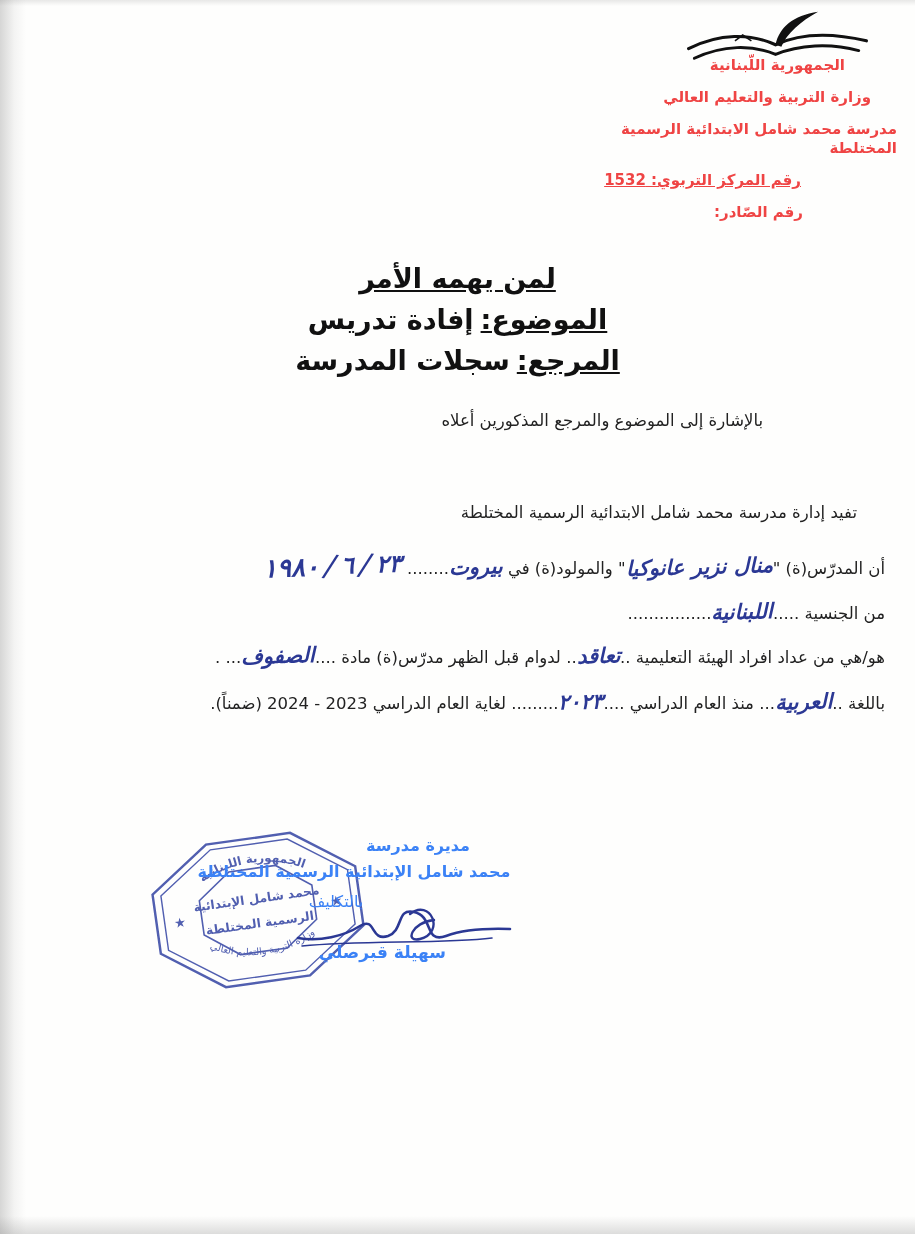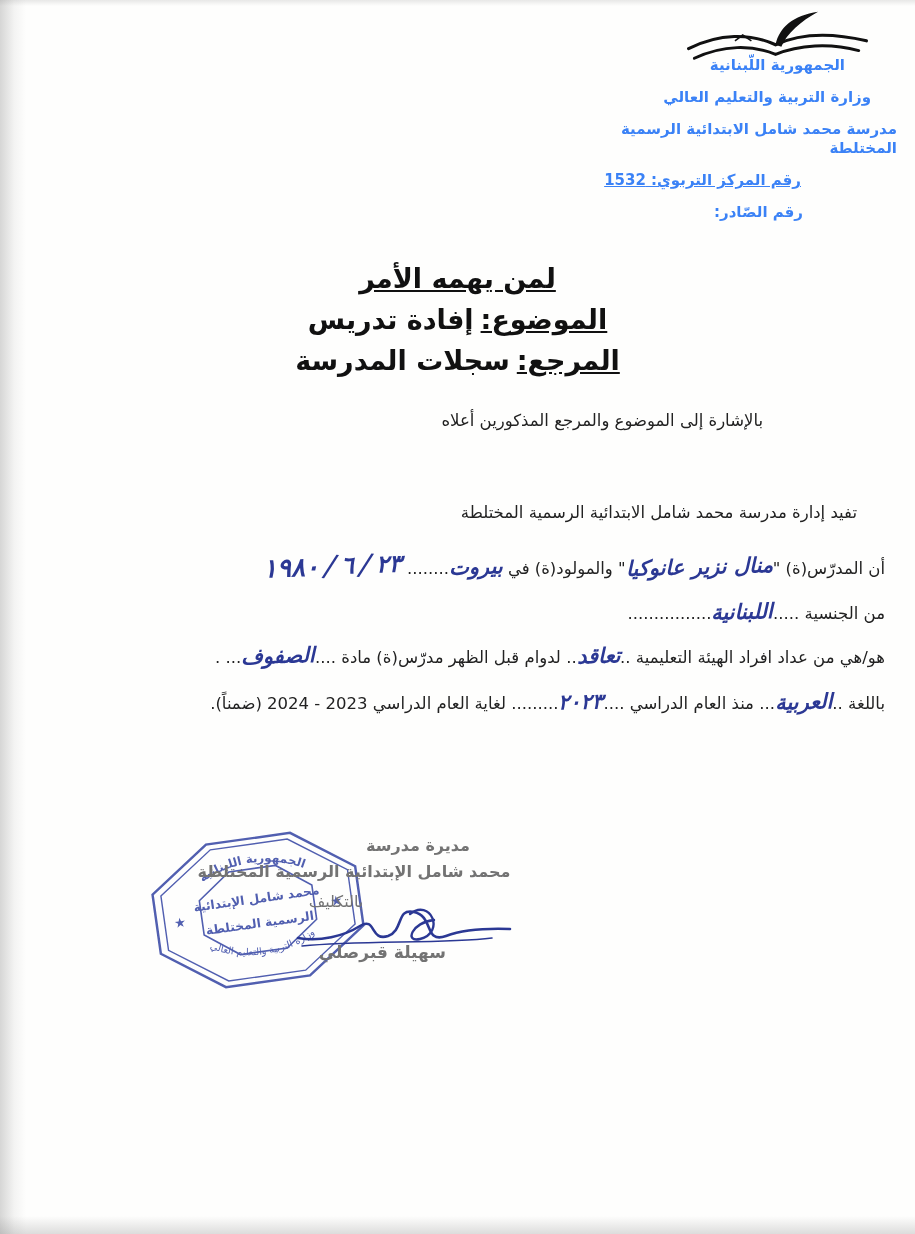--- a/index.html
+++ b/index.html
@@ -17,21 +17,21 @@
   .scan-edge-left{position:absolute;left:0;top:0;bottom:0;width:26px;
     background:linear-gradient(90deg,rgba(110,110,110,.28),rgba(150,150,150,.10) 55%,transparent);pointer-events:none;}
   .scan-edge-bottom{position:absolute;left:0;right:0;bottom:0;height:18px;
     background:linear-gradient(0deg,rgba(120,120,120,.25),transparent);pointer-events:none;}
   .scan-edge-top{position:absolute;left:0;right:0;top:0;height:6px;
     background:linear-gradient(180deg,rgba(130,130,130,.18),transparent);pointer-events:none;}
 
   
   .logo{position:absolute;top:8px;right:40px;width:195px;height:58px;}
   .letterhead{position:absolute;top:56px;right:18px;width:300px;direction:rtl;}
-  .lh-line{font-weight:bold;font-size:15px;line-height:19px;margin-bottom:13px;text-align:right;color:#3b82f6;}
+  .lh-line{font-weight:bold;font-size:15px;line-height:19px;margin-bottom:13px;text-align:right;color:#ef4444;}
   .lh-republic{padding-left:0;padding-right:52px;}
   .lh-ministry{padding-right:26px;}
   .lh-school{}
   .lh-center{padding-right:96px;text-decoration:underline;}
   .lh-outgoing{padding-right:94px;}
   .lh-city{padding-right:102px;}
 
   
   .subject-block{position:absolute;top:258px;left:0;right:0;text-align:center;direction:rtl;}
   .subject-line{font-weight:bold;font-size:27px;line-height:41px;color:#111;}
@@ -49,21 +49,21 @@
   .b-lang{margin-top:14px;}
 
   .hand{color:#2b3894;font-weight:600;font-style:italic;font-size:21px;letter-spacing:1.5px;display:inline-block;transform:rotate(-1.5deg);}
   .hand-name{letter-spacing:3px;}
   .hand-date{display:inline-flex;direction:rtl;align-items:center;gap:6px;transform:rotate(-2deg);font-style:italic;color:#2b3894;font-weight:600;}
   .hand-date .num{font-size:24px;}
   .hand-date .yr{font-size:26px;}
   .hand-date .slash{font-size:30px;font-weight:400;transform:rotate(8deg);}
 
   
-  .sig-ink{color:#737373;}
+  .sig-ink{color:#3b82f6;}
   .sig-title1{position:absolute;top:836px;left:358px;width:120px;text-align:center;font-weight:bold;font-size:16px;direction:rtl;}
   .sig-title2{position:absolute;top:862px;left:146px;width:416px;text-align:center;font-weight:bold;font-size:16px;direction:rtl;z-index:3;}
   .sig-title3{position:absolute;top:892px;left:296px;width:80px;text-align:center;font-weight:normal;font-size:16px;direction:rtl;z-index:3;}
   .sig-scribble{position:absolute;top:896px;left:292px;width:230px;height:64px;z-index:3;}
   .sig-name{position:absolute;top:942px;left:296px;width:150px;text-align:right;font-weight:bold;font-size:17px;direction:rtl;z-index:3;}
   .stamp{position:absolute;top:828px;left:140px;width:236px;height:164px;transform:rotate(-8deg);opacity:.88;z-index:2;}
 </style>
 </head>
 <body>
 

